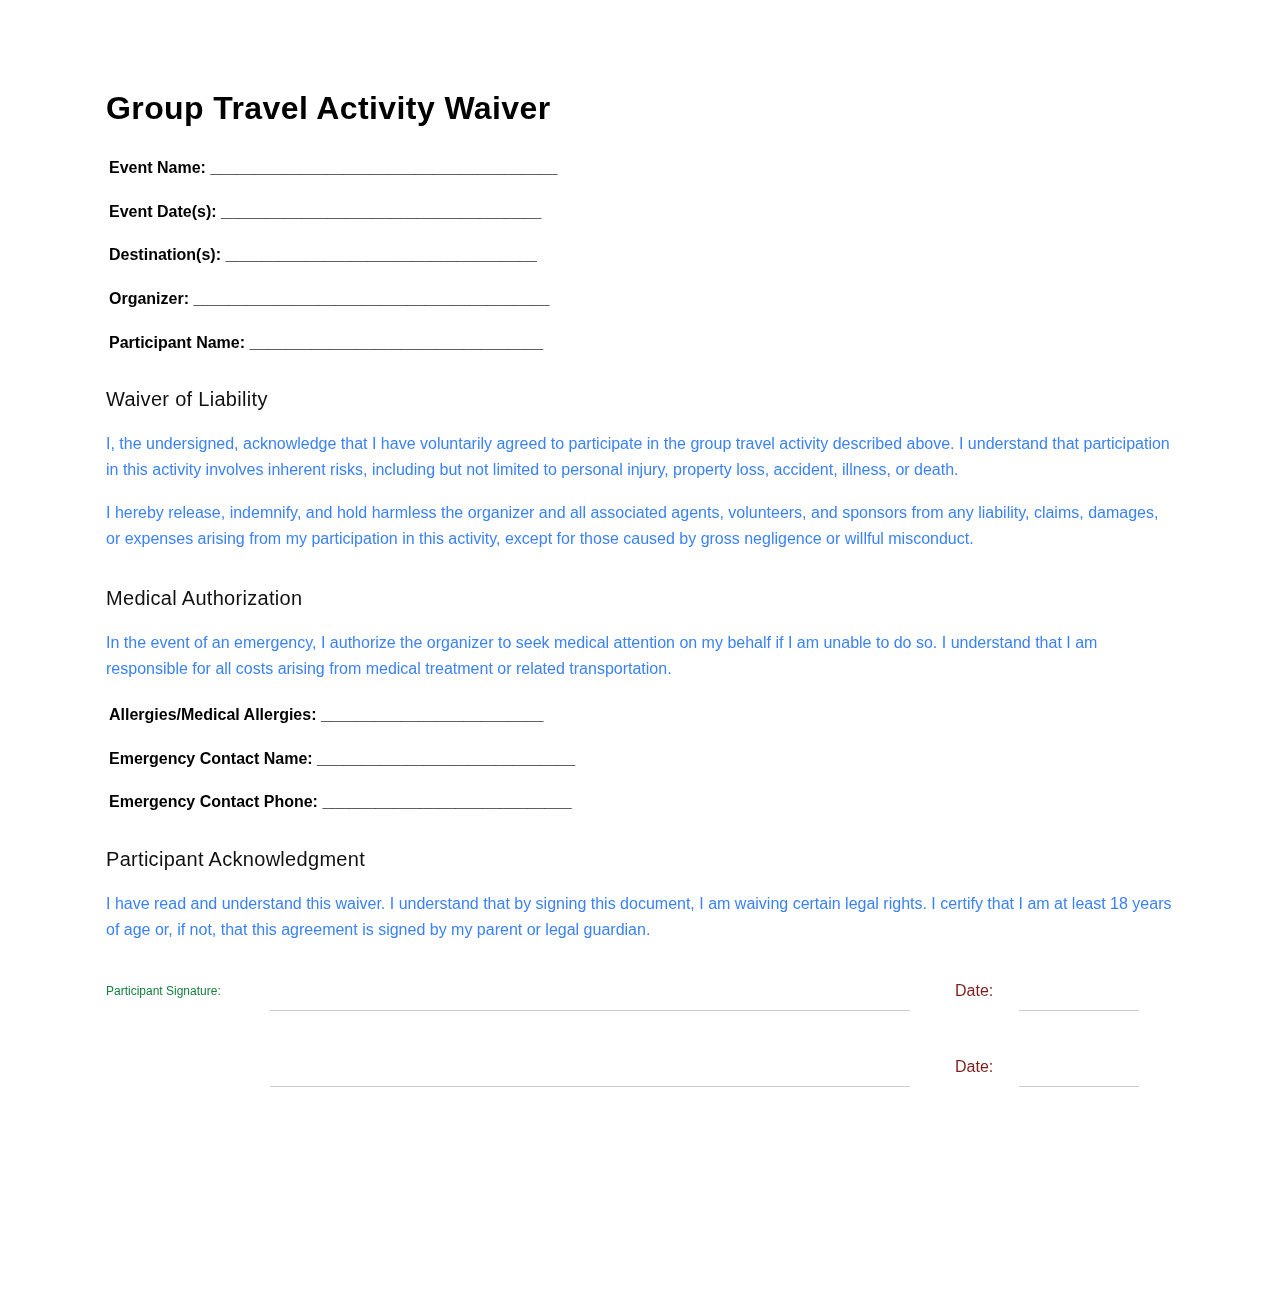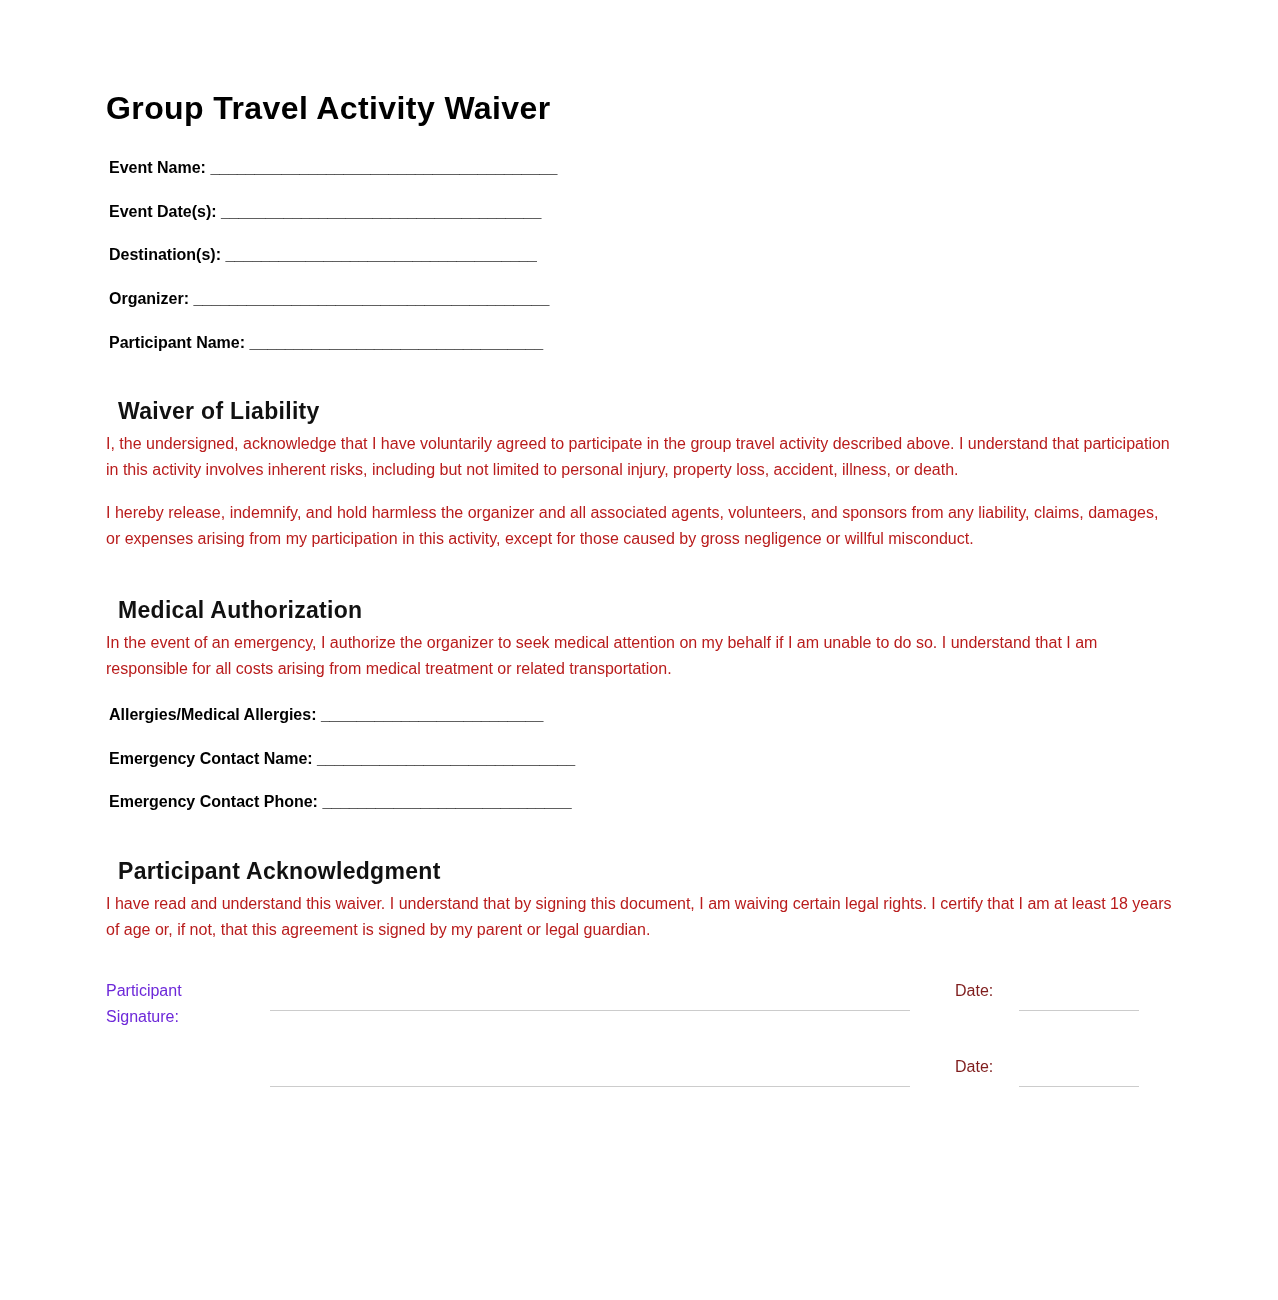--- a/index.html
+++ b/index.html
@@ -43,51 +43,51 @@
     color: #000;
     white-space: nowrap;
   }
   .field .blank {
     font-weight: bold;
     letter-spacing: 0;
   }
   .section-heading {
     position: absolute;
     left: 0;
-    margin: 12px;
-    font-size: 23px;
+    margin: 0;
+    font-size: 20px;
     line-height: 24px;
-    font-weight: bold;
+    font-weight: normal;
     color: #111;
     letter-spacing: 0.3px;
     white-space: nowrap;
   }
   .para {
     position: absolute;
     left: 0;
     margin: 0;
     width: 1068px;
     font-size: 16px;
     line-height: 25.6px;
-    color: #b91c1c;
+    color: #3b82f6;
   }
   .sig-row {
     position: absolute;
     left: 0;
     width: 1068px;
     height: 80px;
   }
   .sig-label {
     position: absolute;
     left: 0;
     top: 0;
     width: 152px;
-    font-size: 16px;
+    font-size: 12px;
     line-height: 26px;
-    color: #6d28d9;
+    color: #15803d;
   }
   .sig-line {
     position: absolute;
     left: 164px;
     width: 640px;
     height: 0;
     border-bottom: 1px solid #cccccc;
   }
   .date-label {
     position: absolute;

